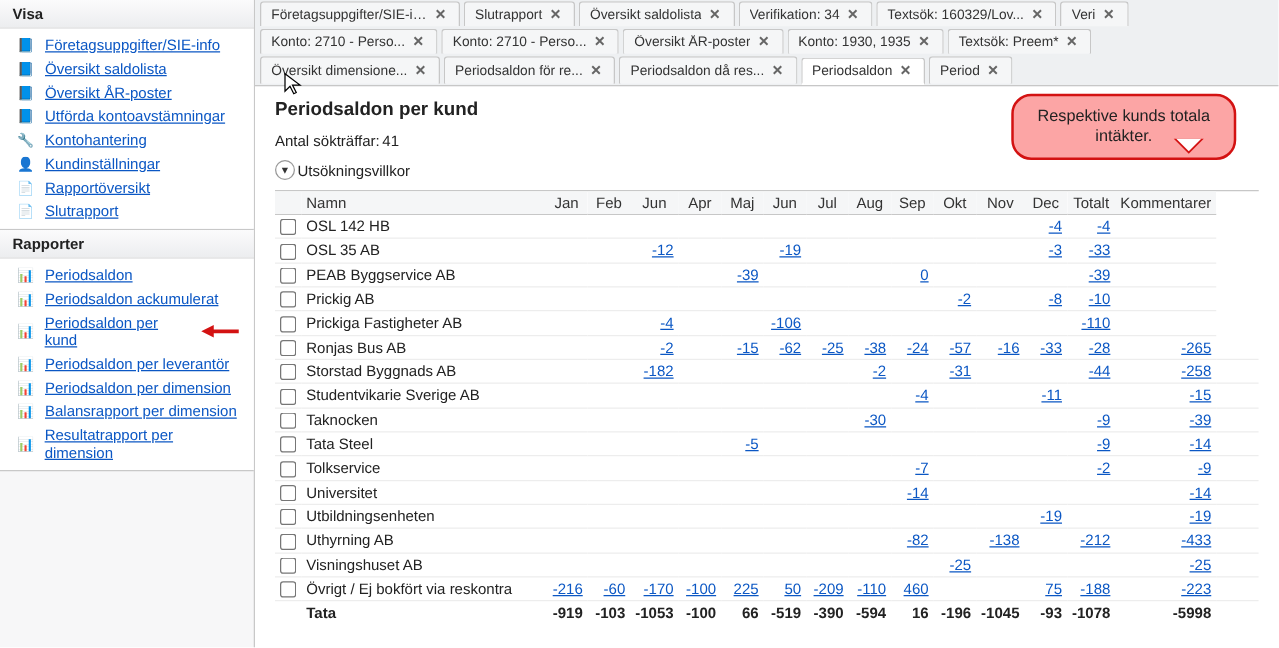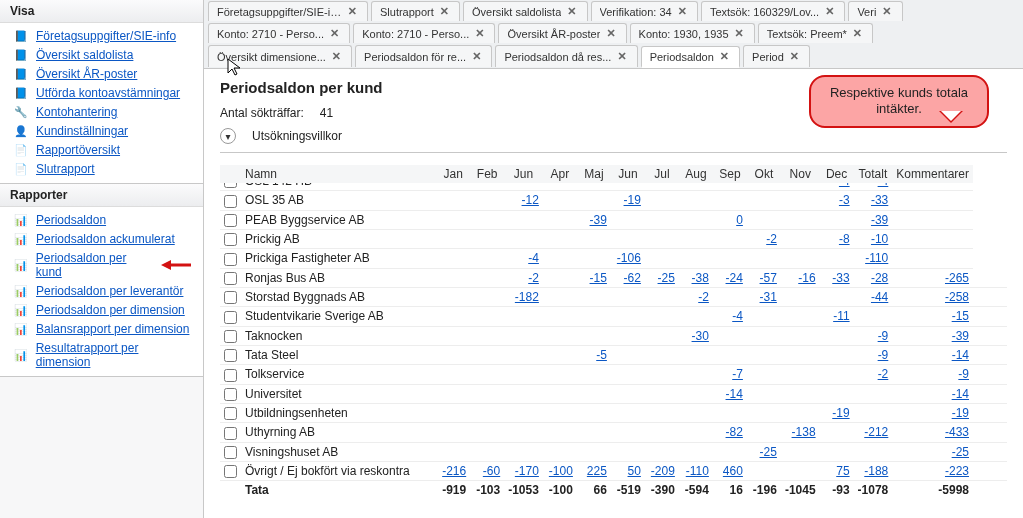--- a/index.html
+++ b/index.html
@@ -15,26 +15,26 @@
   .arrow-red svg { display: block; }
   .main { flex: 1; display: flex; flex-direction: column; overflow: hidden; }
   .tabrows { background: #eef0f2; border-bottom: 1px solid #c7c7c7; }
   .tabrow { display: flex; gap: 0; padding: 1px 4px; }
   .tab { display: flex; align-items: center; gap: 4px; font-size: 11px; color: #333; padding: 3px 8px; border: 1px solid #c7c7c7; border-bottom: none; border-radius: 3px 3px 0 0; margin-right: 3px; background: #f5f6f7; max-width: 160px; overflow: hidden; white-space: nowrap; }
   .tab .tab-lbl { overflow: hidden; text-overflow: ellipsis; }
   .tab .tab-x { color: #666; font-weight: bold; cursor: pointer; padding: 0 2px; }
   .tab.active { background: #fff; border-bottom: 2px solid #fff; position: relative; top: 1px; }
   .content { padding: 10px 16px 0 16px; overflow: hidden; flex: 1; position: relative; }
   .title { font-weight: bold; font-size: 15px; color: #222; margin-bottom: 10px; }
-  .meta-row { display: flex; align-items: center; gap: 16px; font-size: 12px; margin-bottom: 8px; }
+  .meta-row { display: flex; align-items: flex-end; gap: 2px; font-size: 12px; margin-bottom: 8px; }
   .expand-btn { border: 1px solid #999; border-radius: 50%; width: 16px; height: 16px; display: inline-flex; align-items: center; justify-content: center; font-size: 10px; color: #333; cursor: pointer; }
   .tablewrap { border-top: 1px solid #c7c7c7; overflow: auto; position: relative; }
   table { border-collapse: collapse; width: 100%; font-size: 12px; }
   th, td { padding: 2px 4px; white-space: nowrap; }
-  th { background: #f5f6f7; border-bottom: 1px solid #c7c7c7; text-align: center; font-weight: normal; color: #333; font-size: 12px; position: sticky; top: 12px; }
+  th { background: #f5f6f7; border-bottom: 1px solid #c7c7c7; text-align: center; font-weight: normal; color: #333; font-size: 12px; position: sticky; top: 0; }
   th.name, td.name { text-align: left; width: 200px; }
   td.num { text-align: right; min-width: 34px; }
   td.num a { color: #0b57c4; text-decoration: underline; cursor: pointer; }
   tr.data td { border-bottom: 1px solid #ededed; }
   tr.total td { font-weight: bold; border-top: 1px solid #999; }
   .chk { width: 18px; text-align: center; }
   .chk input { vertical-align: middle; }
   .callout { position: absolute; font-size: 13px; line-height: 1.25; }
   .callout .bubble { background: #fca5a5; border: 2px solid #d31212; border-radius: 16px; padding: 8px 12px; text-align: center; width: 180px; }
   .callout.c2 { right: 18px; top: -4px; }

